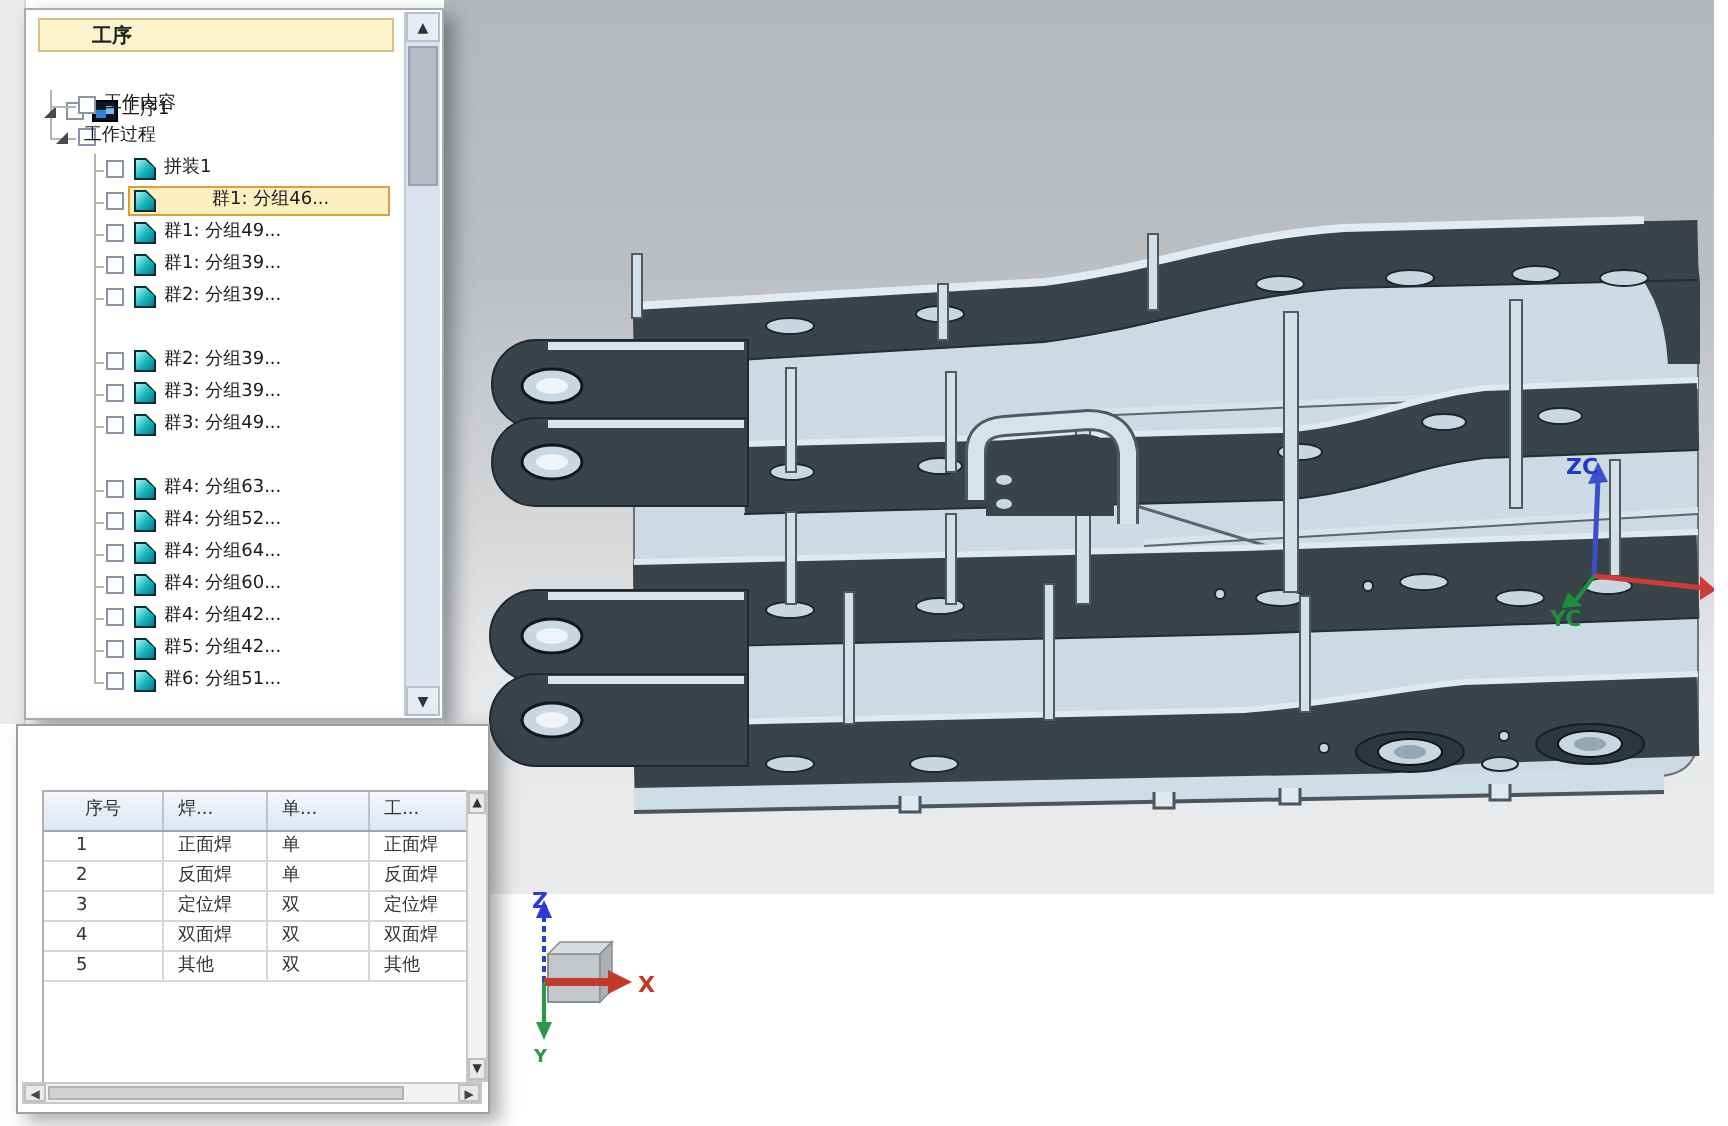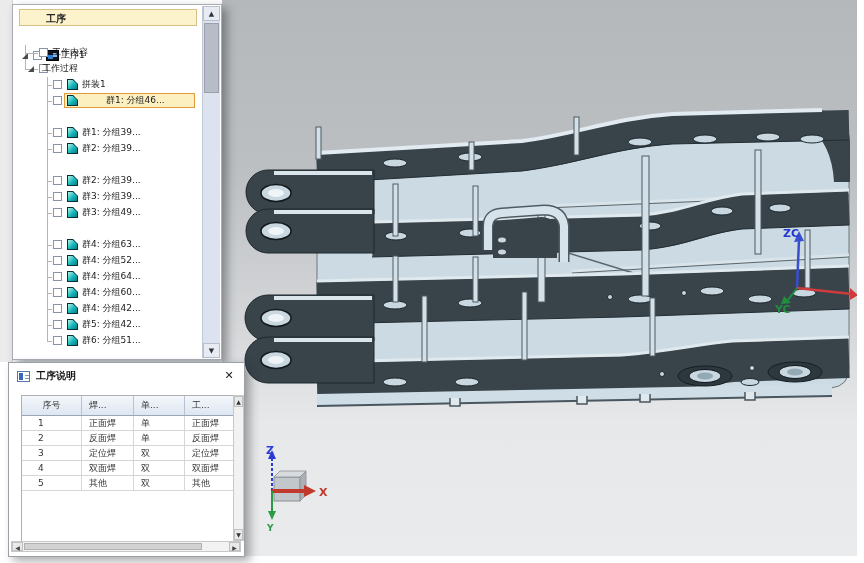--- a/index.html
+++ b/index.html
@@ -1,19 +1,19 @@
 <!DOCTYPE html>
 <html><head>
 <meta charset="utf-8">
 <style>
   html,body{margin:0;padding:0;background:#fff;}
   .page{position:relative;width:864px;height:563px;background:#fff;overflow:hidden;
         font-family:"DejaVu Sans",sans-serif;-webkit-font-smoothing:antialiased;}
   
-  .viewport{position:absolute;left:222px;top:0;width:635px;height:556px;
+  .viewport{position:absolute;left:222px;top:0;width:635px;height:447px;
     background:linear-gradient(180deg,#b5b8bb 0%,#bcbfc2 30%,#d4d6d8 58%,#e7e8ea 76%,#eaebec 100%);}
   .viewport svg{position:absolute;left:0;top:0;}
   
   .gutter{position:absolute;left:0;top:0;width:12px;height:362px;background:#ebebeb;border-right:1px solid #d5d5d5;}
   
   .tree-panel{position:absolute;left:12px;top:4px;width:208px;height:354px;background:#fff;
     border:1px solid #a8adb3;box-shadow:5px 4px 9px rgba(40,44,48,.45);}
   .tree-header{position:absolute;left:6px;top:4px;width:178px;height:17px;background:#fcf2cc;
     border:1px solid #d6c084;font-size:10px;font-weight:bold;color:#222;line-height:17px;padding-left:26px;box-sizing:border-box;}
   .tree-rows{position:absolute;left:0;top:24px;width:186px;height:322px;overflow:hidden;}
@@ -261,20 +261,26 @@
           <div class="ico-doc" style="left: 54px;"></div>
           <div class="tlbl" style="left: 69px;">拼装1</div>
         </div>
         <div class="trow" style="top: 64px;">
           <div class="hl"></div>
           <div class="stub" style="left: 34px; width: 5px;"></div>
           <div class="cb" style="left: 40px;"></div>
           <div class="ico-doc" style="left: 54px;"></div>
           <div class="tlbl" style="left: 69px; margin-left: 24px;">群1: 分组46...</div>
         </div>
+        <div class="trow" style="top: 80px;">
+          <div class="stub" style="left: 34px; width: 5px;"></div>
+          <div class="cb" style="left: 40px;"></div>
+          <div class="ico-doc" style="left: 54px;"></div>
+          <div class="tlbl" style="left: 69px;">群1: 分组49...</div>
+        </div>
         <div class="trow" style="top: 96px;">
           <div class="stub" style="left: 34px; width: 5px;"></div>
           <div class="cb" style="left: 40px;"></div>
           <div class="ico-doc" style="left: 54px;"></div>
           <div class="tlbl" style="left: 69px;">群1: 分组39...</div>
         </div>
         <div class="trow" style="top: 112px;">
           <div class="stub" style="left: 34px; width: 5px;"></div>
           <div class="cb" style="left: 40px;"></div>
           <div class="ico-doc" style="left: 54px;"></div>
@@ -342,28 +348,20 @@
         </div>
       </div>
     <div class="vscroll">
       <div class="sbtn up">▲</div>
       <div class="sthumb"></div>
       <div class="sbtn down">▼</div>
     </div>
   </div>
 
   <div class="desc-panel">
-    <div class="desc-title">
-      <span class="tbl-icon">
-          <i></i>
-          <b></b>
-        </span>
-      <span class="desc-title-text">工序说明</span>
-      <span class="close">✕</span>
-    </div>
     <div class="grid">
       <div class="thead" id="thead">
           <div class="th c0" style="left: 0px; width: 60px;">序号</div>
           <div class="th c1" style="left: 60px; width: 52px;">焊...</div>
           <div class="th c2" style="left: 112px; width: 51px;">单...</div>
           <div class="th c3" style="left: 163px; width: 49px;">工...</div>
         </div>
       <div id="tbody">
           <div class="tr">
             <div class="td c0" style="left: 0px; width: 60px;">1</div>

